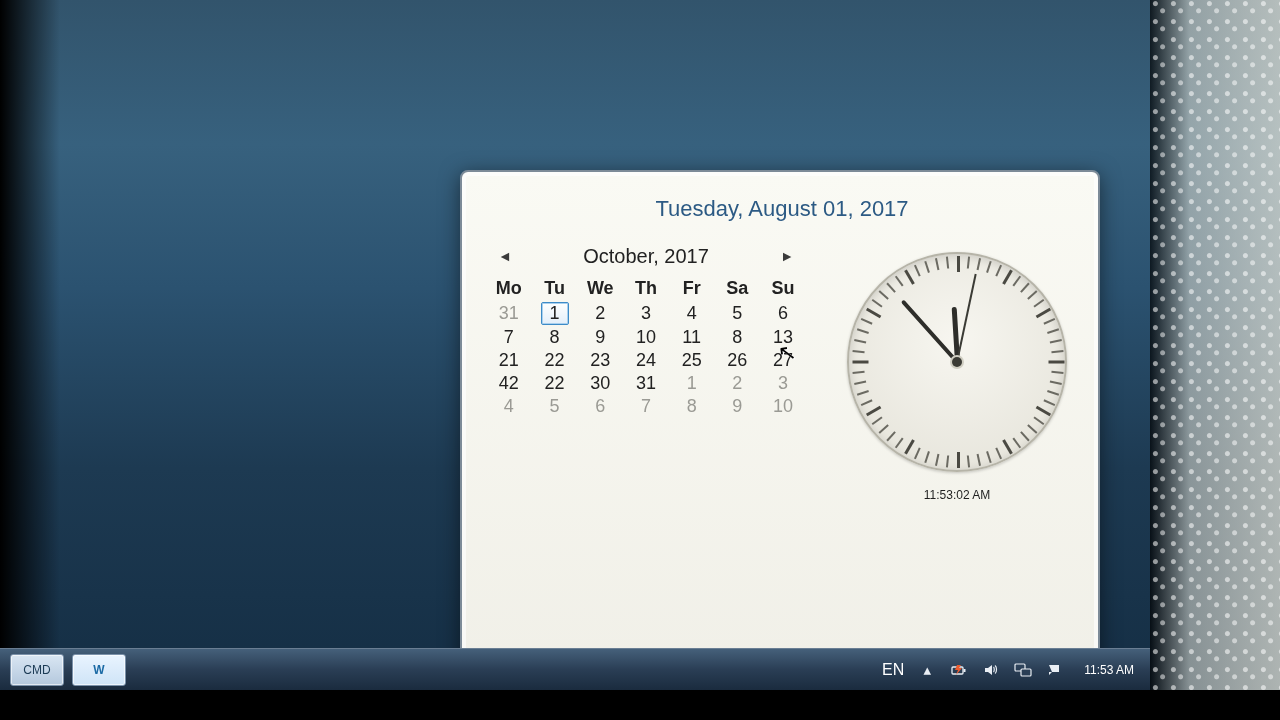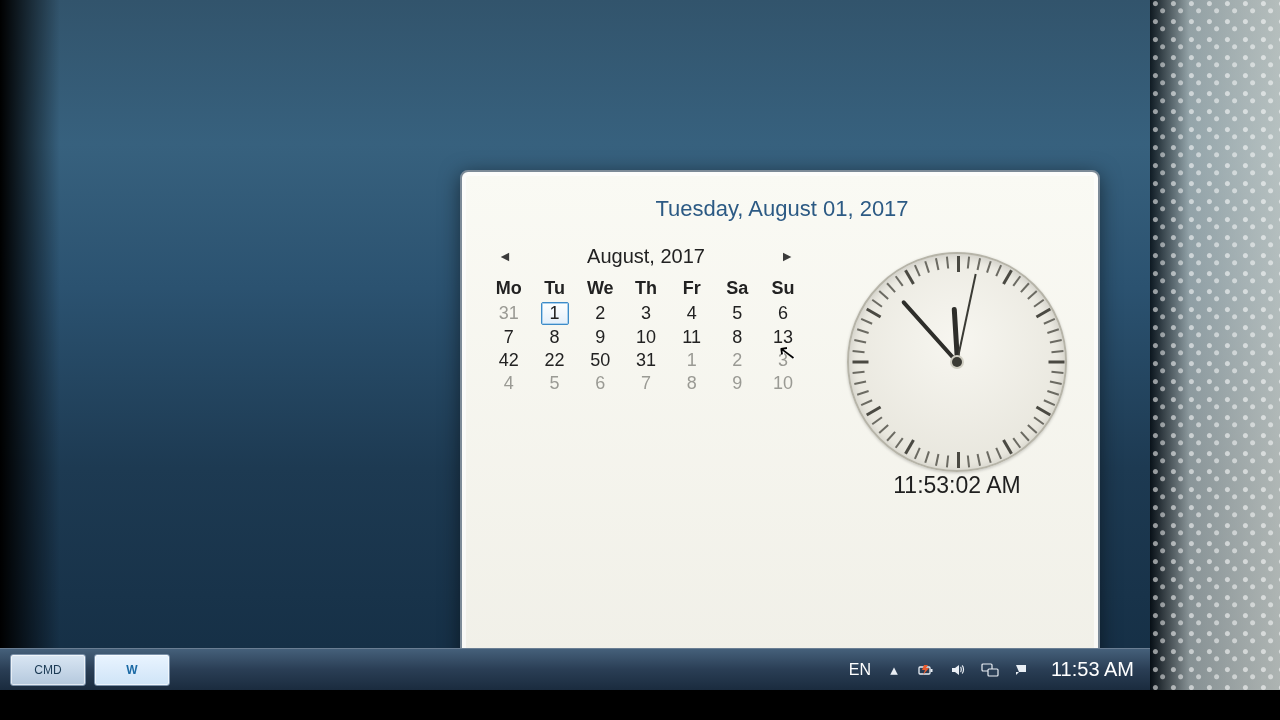--- a/index.html
+++ b/index.html
@@ -55,59 +55,59 @@
     box-shadow:inset 0 2px 10px rgba(0,0,0,.15), 0 1px 3px rgba(0,0,0,.2);
     position:relative; margin-top:8px;
   }
   .tick { position:absolute; left:50%; top:50%; width:2px; height:12px; background:#6b6a62; transform-origin:50% 0; }
   .tick.major { width:3px; height:16px; background:#4a4942; }
   .hand { position:absolute; left:50%; top:50%; transform-origin:50% 100%; background:#2e2e2a; }
   .hand.hour { width:5px; height:55px; margin-left:-2.5px; margin-top:-55px; border-radius:3px; }
   .hand.minute { width:4px; height:82px; margin-left:-2px; margin-top:-82px; border-radius:2px; }
   .hand.second { width:1.5px; height:90px; margin-left:-0.75px; margin-top:-90px; background:#3b3b35; }
   .pin { position:absolute; left:50%; top:50%; width:10px; height:10px; margin:-5px 0 0 -5px; border-radius:50%; background:#3b3b35; box-shadow:0 0 0 2px #d0cec2; }
-  .digital { font-size:23px; color:#1f1f1f; }
+  .digital { margin-top:16px; font-size:12px; color:#1f1f1f; }
   .link { text-align:center; margin-top:26px; font-size:19px; color:#2c5a84; cursor:pointer; }
   
   .taskbar {
     position:absolute; left:0; right:130px; bottom:30px; height:42px;
     background:linear-gradient(180deg,#45607a,#2a3e55 50%,#1a2b3e);
     border-top:1px solid #6a7e93;
     display:flex; align-items:center; padding:0 10px; color:#fff;
     font-size:15px;
   }
   .taskbtn {
-    width:76px; height:32px; margin-right:8px;
+    width:54px; height:32px; margin-right:8px;
     background:linear-gradient(180deg,#d9e6f3,#b4c8dd);
     border:1px solid #7a91aa; border-radius:3px;
     display:flex; align-items:center; justify-content:center; font-size:12px; color:#1c3b55;
     box-shadow:inset 0 0 0 1px rgba(255,255,255,.6);
   }
   .spacer { flex:1; }
   .tray { display:flex; align-items:center; gap:14px; }
   .tray .ico { width:18px; height:18px; display:flex; align-items:center; justify-content:center; color:#e9eef4; }
   .tray .lang { font-size:16px; }
-  .tray .time { font-size:20px; margin-left:6px; padding-right:6px; }
+  .tray .time { font-size:12px; margin-left:6px; padding-right:6px; }
   .below-bar { position:absolute; left:0; right:0; bottom:0; height:30px; background:#000; }
   .cursor { position:absolute; left:778px; top:340px; font-size:22px; color:#000; pointer-events:none; transform:rotate(-8deg); text-shadow:1px 1px 0 #fff; }
 </style>
 </head>
 <body>
 
 <div class="screen-left"></div>
 <div class="lace"></div>
 
 <div class="popup">
   <div class="date-header">Tuesday, August 01, 2017</div>
 
   <div class="body-row">
     <div class="cal">
       <div class="nav">
         <span class="arrow">◄</span>
-        <span class="month">August, 2017</span>
+        <span class="month">October, 2017</span>
         <span class="arrow">►</span>
       </div>
       <table>
         <thead>
             <tr id="cal-head">
               <th>Mo</th>
               <th>Tu</th>
               <th>We</th>
               <th>Th</th>
               <th>Fr</th>
@@ -128,23 +128,32 @@
             <tr>
               <td>7</td>
               <td>8</td>
               <td>9</td>
               <td>10</td>
               <td>11</td>
               <td>8</td>
               <td>13</td>
             </tr>
             <tr>
+              <td>21</td>
+              <td>22</td>
+              <td>23</td>
+              <td>24</td>
+              <td>25</td>
+              <td>26</td>
+              <td>27</td>
+            </tr>
+            <tr>
               <td>42</td>
               <td>22</td>
-              <td>50</td>
+              <td>30</td>
               <td>31</td>
               <td class="dim">1</td>
               <td class="dim">2</td>
               <td class="dim">3</td>
             </tr>
             <tr>
               <td class="dim">4</td>
               <td class="dim">5</td>
               <td class="dim">6</td>
               <td class="dim">7</td>

